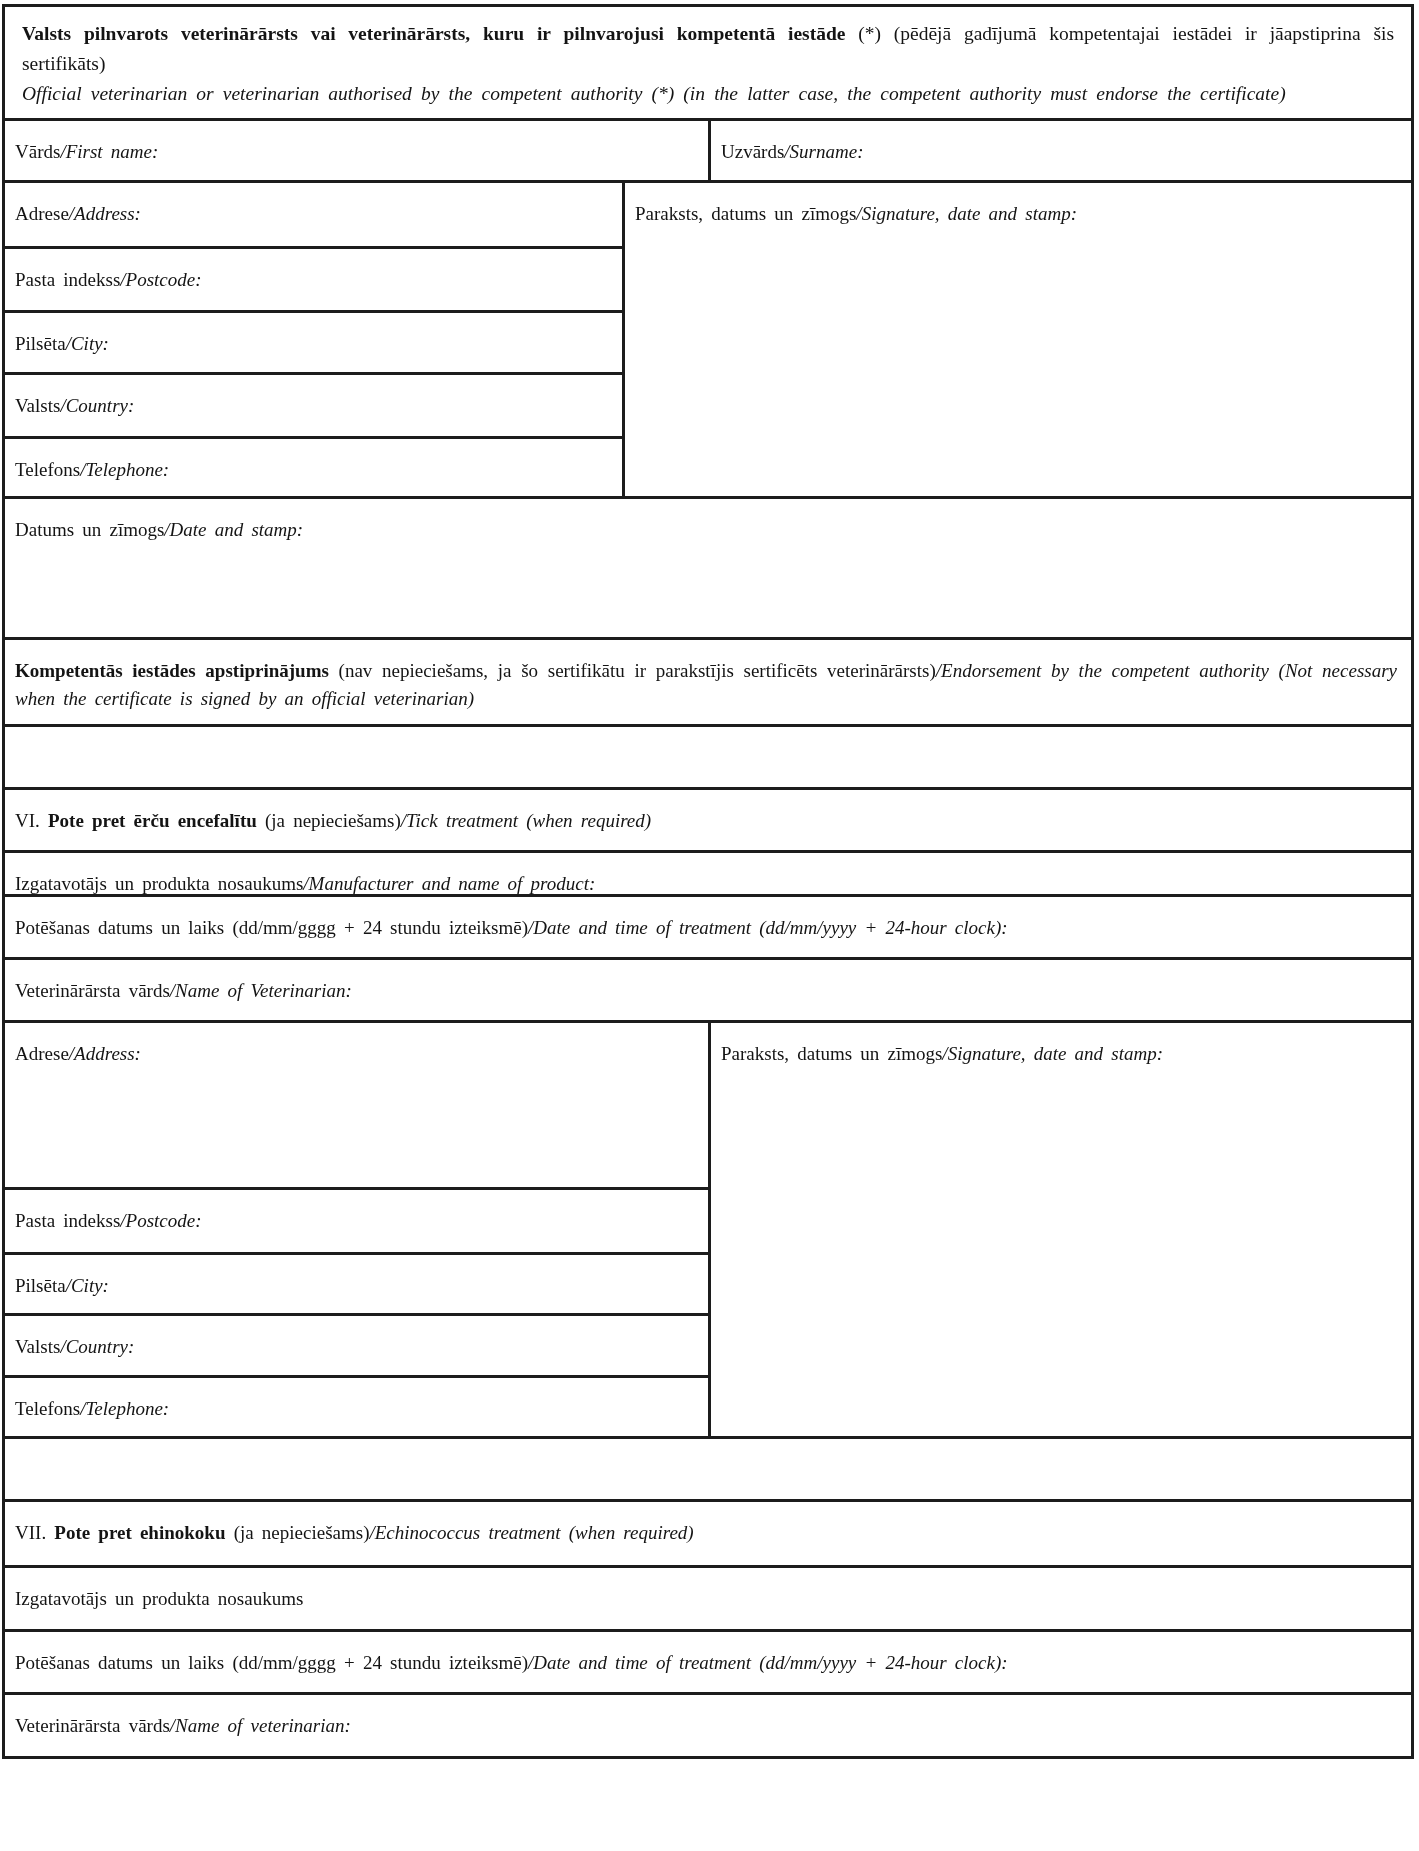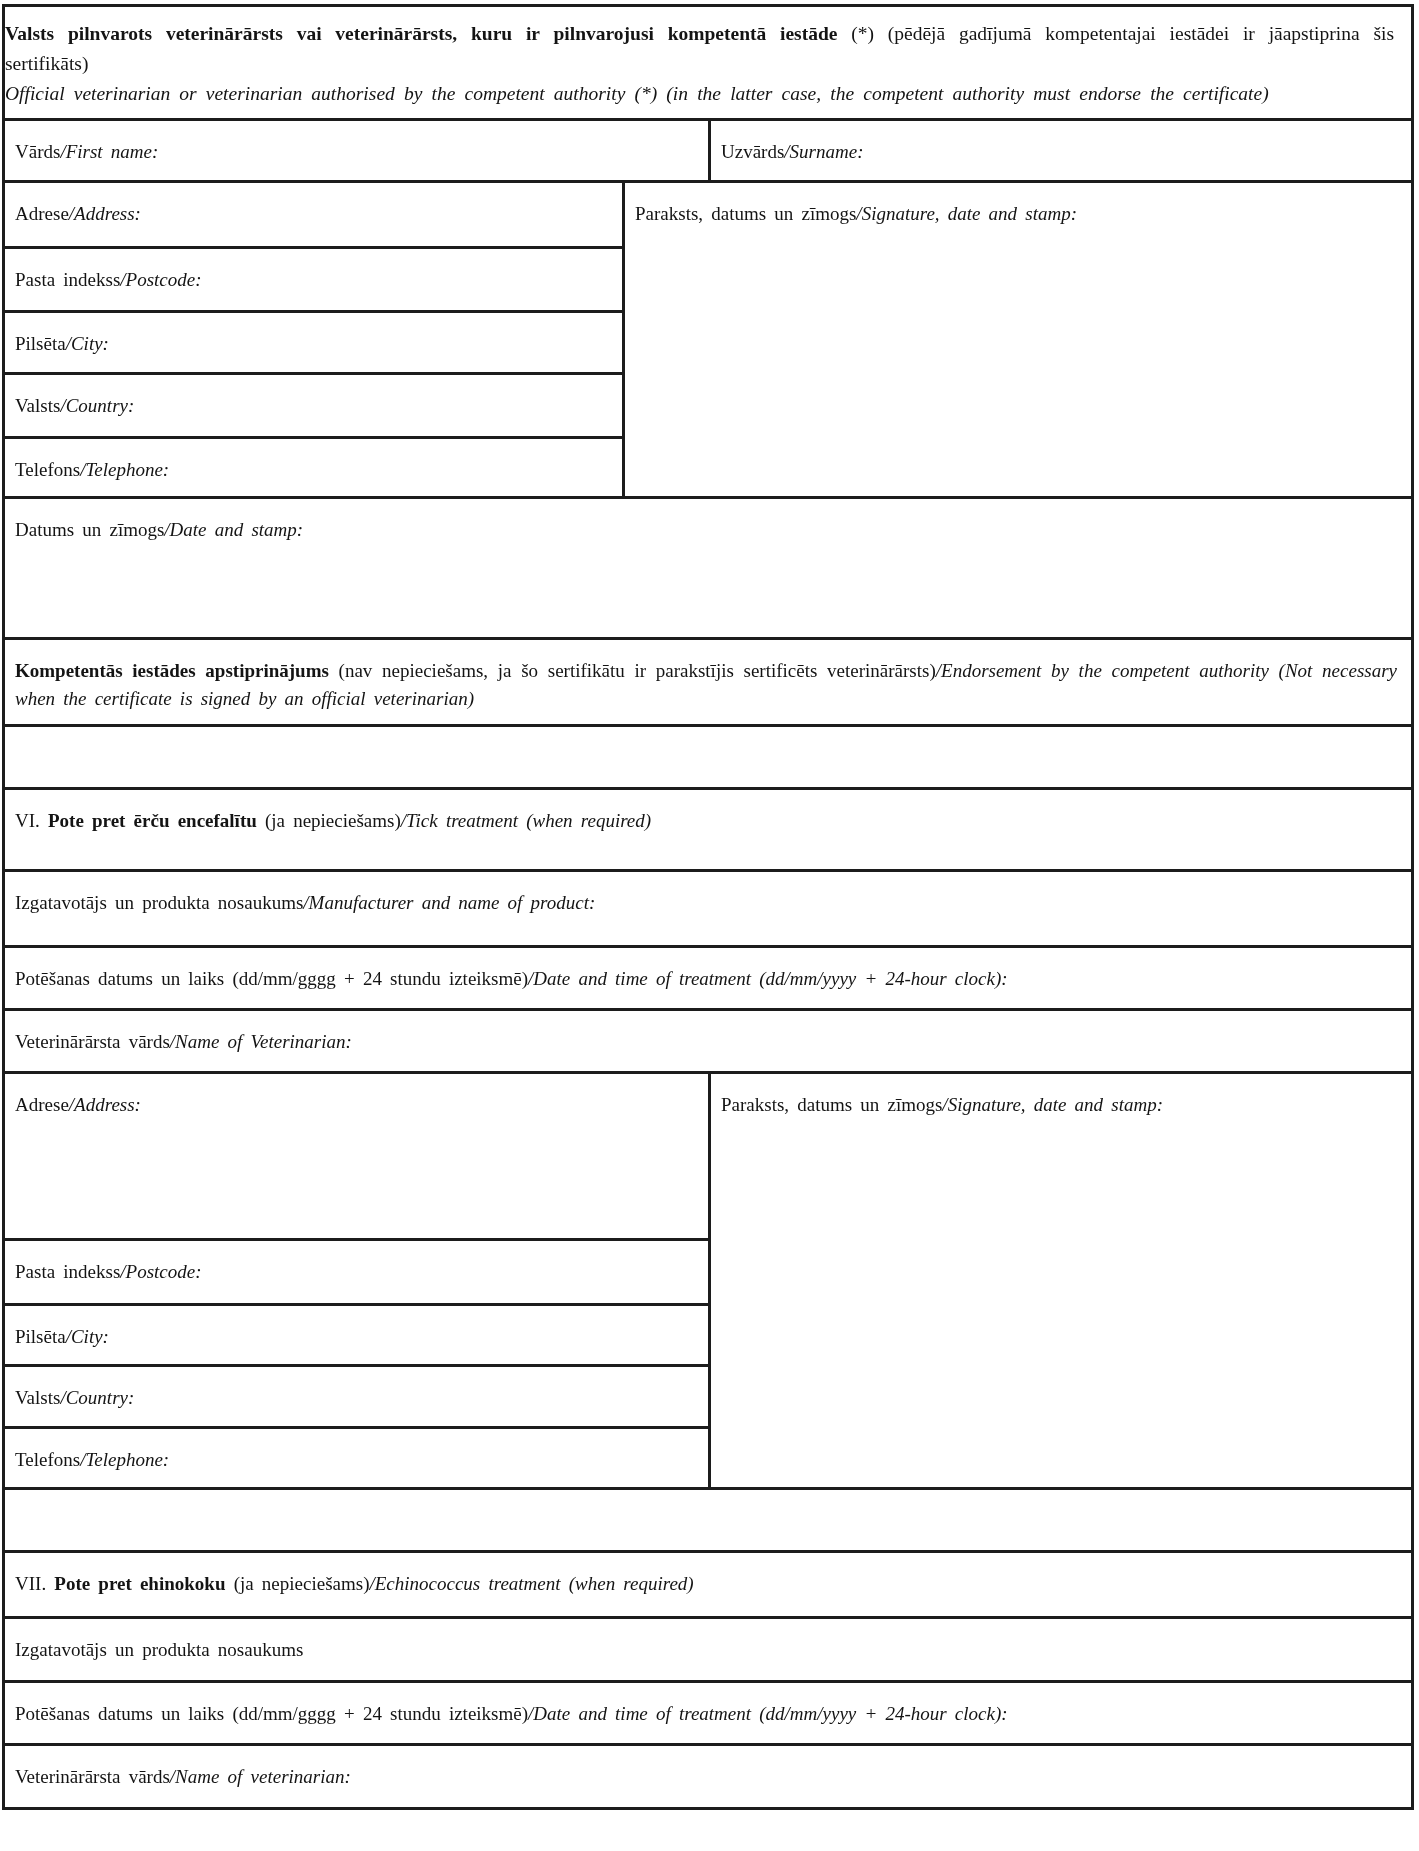--- a/index.html
+++ b/index.html
@@ -23,21 +23,21 @@
   .cols{display:flex;align-items:stretch;}
   .colL{box-sizing:border-box;}
   .colR{flex:1;border-left:3px solid #1c1c1c;box-sizing:border-box;}
   .colL > .cell + .cell{border-top:3px solid #1c1c1c;}
   .cell{box-sizing:border-box;padding:17px 14px 4px 10px;overflow:hidden;}
   .lbl{font-size:19px;line-height:28px;word-spacing:0.18em;}
   .en{font-style:italic;}
   .b{font-weight:bold;}
   .hdr p{margin:0;font-size:19.5px;line-height:30px;text-align:justify;word-spacing:0.22em;}
   .just{text-align:justify;}
-  .pad{padding:12px 17px 4px 0;}
+  .pad{padding:12px 17px 4px 17px;}
 </style>
 </head>
 <body>
 
 <div class="page">
   <div class="form">
 
     <div class="row hdr pad" style="height:111px">
       <p><span class="b">Valsts pilnvarots veterinārārsts vai veterinārārsts, kuru ir pilnvarojusi kompetentā iestāde</span><span> (*) (pēdējā gadījumā kompetentajai iestādei ir jāapstiprina šis sertifikāts)</span></p>
       <p class="en">Official veterinarian or veterinarian authorised by the competent authority (*) (in the latter case, the competent authority must endorse the certificate)</p>
@@ -79,25 +79,25 @@
     <div class="row cell lbl" style="height:141px">
       <span>Datums un zīmogs</span><span class="en">/Date and stamp:</span>
     </div>
 
     <div class="row cell lbl just" style="height:87px">
       <span class="b">Kompetentās iestādes apstiprinājums</span><span> (nav nepieciešams, ja šo sertifikātu ir parakstījis sertificēts veterinārārsts)</span><span class="en">/Endorsement by the competent authority (Not necessary when the certificate is signed by an official veterinarian)</span>
     </div>
 
     <div class="row" style="height:63px"></div>
 
-    <div class="row cell lbl" style="height:82px">
+    <div class="row cell lbl" style="height:63px">
       <span>VI. </span><span class="b">Pote pret ērču encefalītu</span><span> (ja nepieciešams)</span><span class="en">/Tick treatment (when required)</span>
     </div>
 
-    <div class="row cell lbl" style="height:76px">
+    <div class="row cell lbl" style="height:44px">
       <span>Izgatavotājs un produkta nosaukums</span><span class="en">/Manufacturer and name of product:</span>
     </div>
 
     <div class="row cell lbl" style="height:63px">
       <span>Potēšanas datums un laiks (dd/mm/gggg + 24 stundu izteiksmē)</span><span class="en">/Date and time of treatment (dd/mm/yyyy + 24-hour clock):</span>
     </div>
 
     <div class="row cell lbl" style="height:63px">
       <span>Veterinārārsta vārds</span><span class="en">/Name of Veterinarian:</span>
     </div>

